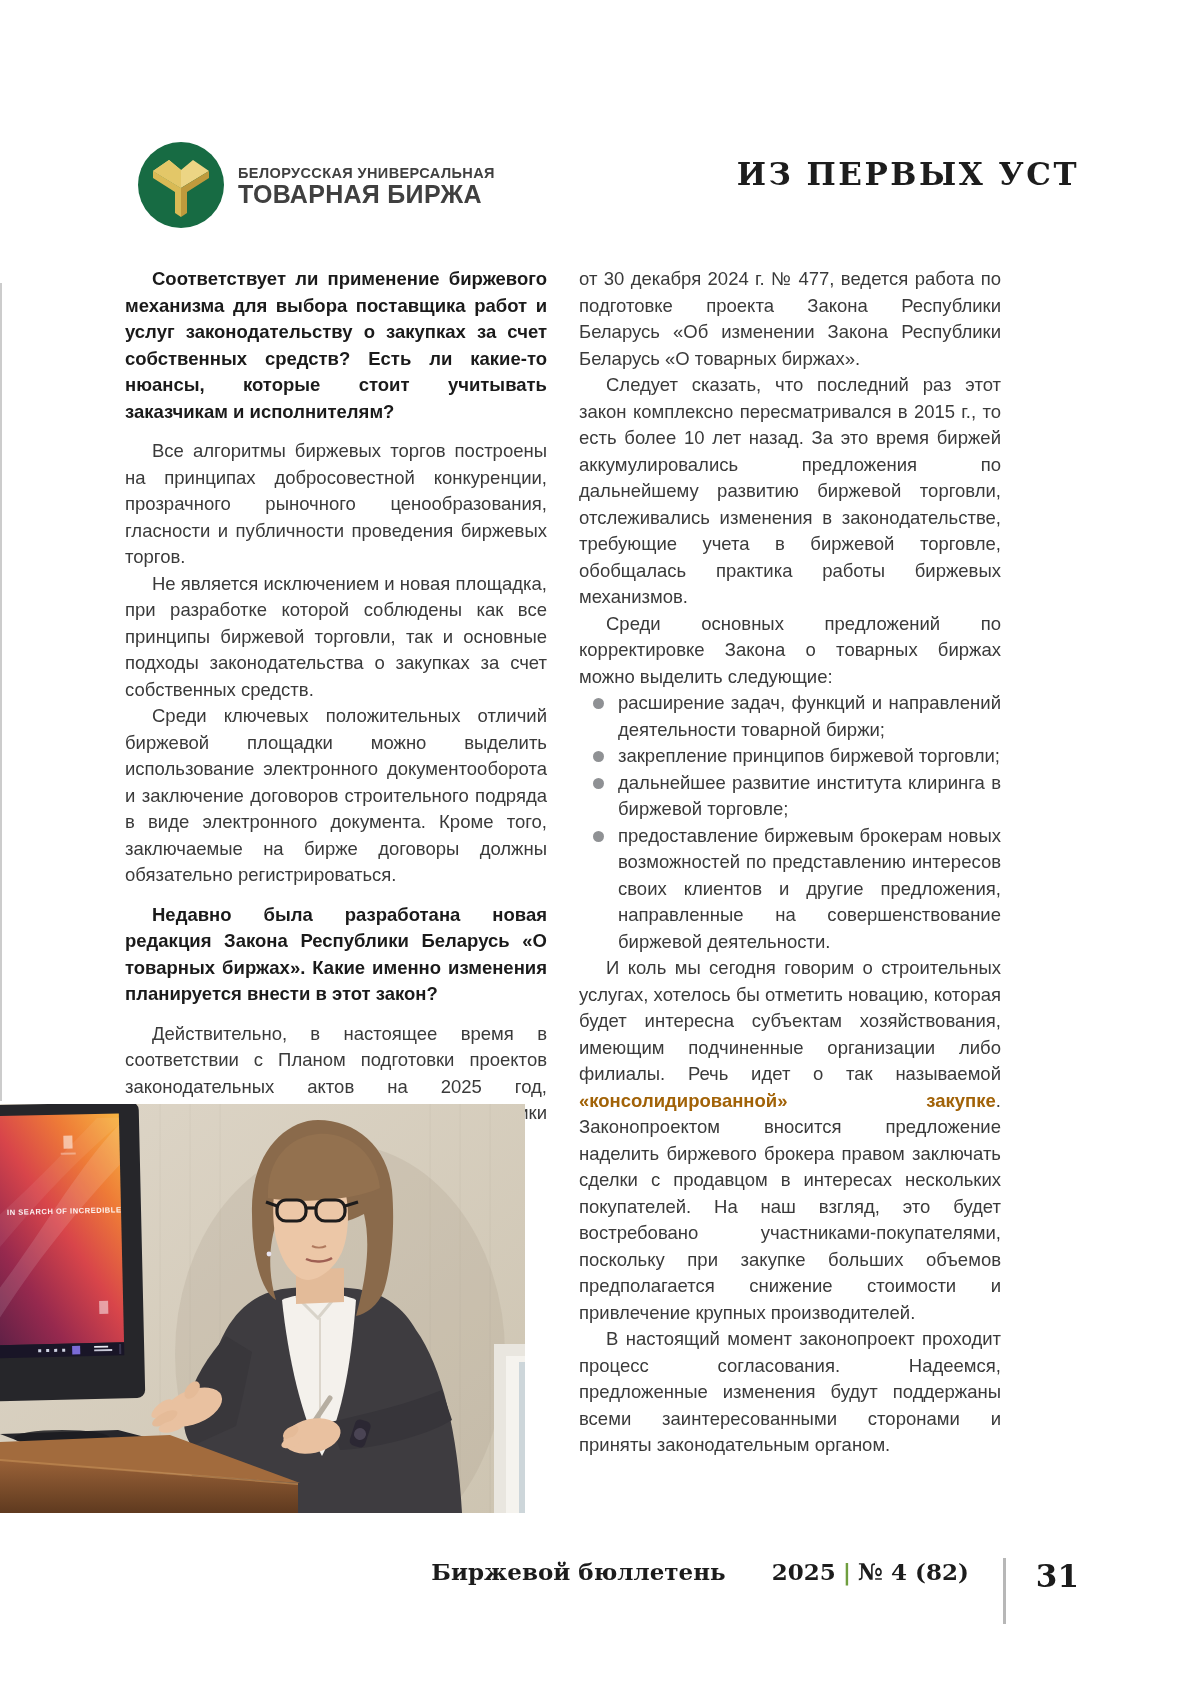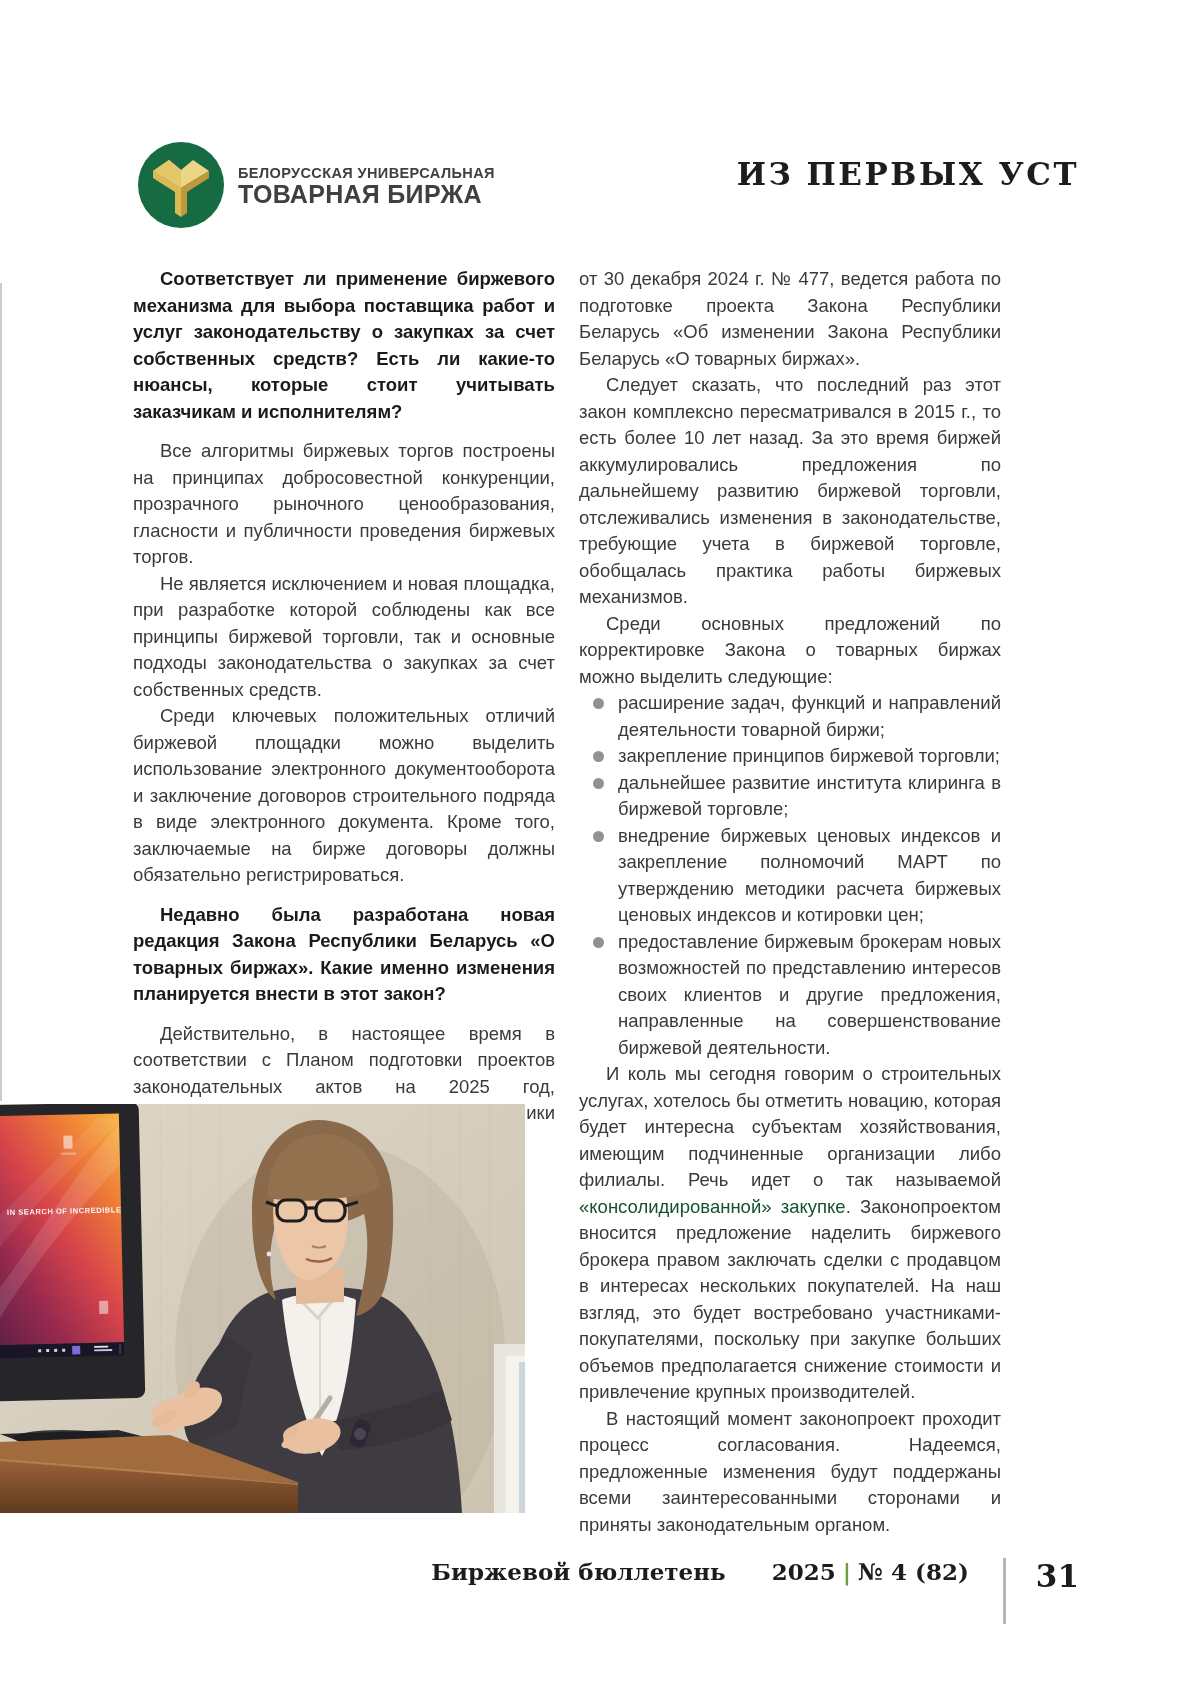--- a/index.html
+++ b/index.html
@@ -20,27 +20,27 @@
   
   .section-header{
     position:absolute;top:156px;right:112px;
     font-family:"DejaVu Serif",serif;font-weight:bold;
     font-size:31px;letter-spacing:2.5px;color:#1d1d1d;white-space:nowrap;text-align:right;
   }
 
   
   .col{position:absolute;top:266px;width:422px;color:#3a3a3a;
        font-size:18.5px;line-height:26.5px;text-align:justify;}
-  .col-left{left:133px;}
+  .col-left{left:125px;}
   .col-right{left:579px;}
   .col p{margin:0;text-indent:27px;}
   .col p.noindent{text-indent:0;}
   .col p.q{font-weight:bold;color:#1a1a1a;margin:13px 0;}
   .col p.q:first-child{margin-top:0;}
-  .inline-bold{font-weight:normal;color:#14532d;}
+  .inline-bold{font-weight:bold;color:#a16207;}
   .col ul{list-style:none;margin:0;padding:0 0 0 24px;}
   .col li{position:relative;padding-left:15px;text-align:justify;}
   .col li::before{
     content:"";position:absolute;left:-10px;top:8px;width:11px;height:11px;
     border-radius:50%;background:#8f9194;
   }
 
   
   .photo{position:absolute;left:0;top:1104px;margin:0;width:525px;height:409px;}
 
@@ -89,21 +89,20 @@
   </section>
 
   <section class="col col-right">
     <p class="noindent">от 30 декабря 2024 г. № 477, ведется работа по подготовке проекта Закона Республики Беларусь «Об изменении Закона Республики Беларусь «О товарных биржах».</p>
     <p>Следует сказать, что последний раз этот закон комплексно пересматривался в 2015 г., то есть более 10 лет назад. За это время биржей аккумулировались предложения по дальнейшему развитию биржевой торговли, отслеживались изменения в законодательстве, требующие учета в биржевой торговле, обобщалась практика работы биржевых механизмов.</p>
     <p>Среди основных предложений по корректировке Закона о товарных биржах можно выделить следующие:</p>
     <ul>
       <li>расширение задач, функций и направлений деятельности товарной биржи;</li>
       <li>закрепление принципов биржевой торговли;</li>
       <li>дальнейшее развитие института клиринга в биржевой торговле;</li>
-      <li>внедрение биржевых ценовых индексов и закрепление полномочий МАРТ по утверждению методики расчета биржевых ценовых индексов и котировки цен;</li>
       <li>предоставление биржевым брокерам новых возможностей по представлению интересов своих клиентов и другие предложения, направленные на совершенствование биржевой деятельности.</li>
     </ul>
     <p><span>И коль мы сегодня говорим о строительных услугах, хотелось бы отметить новацию, которая будет интересна субъектам хозяйствования, имеющим подчиненные организации либо филиалы. Речь идет о так называемой </span><b class="inline-bold">«консолидированной» закупке</b><span>. Законопроектом вносится предложение наделить биржевого брокера правом заключать сделки с продавцом в интересах нескольких покупателей. На наш взгляд, это будет востребовано участниками-покупателями, поскольку при закупке больших объемов предполагается снижение стоимости и привлечение крупных производителей.</span></p>
     <p>В настоящий момент законопроект проходит процесс согласования. Надеемся, предложенные изменения будут поддержаны всеми заинтересованными сторонами и приняты законодательным органом.</p>
   </section>
 
   <figure class="photo">
     <svg width="525" height="409" viewBox="0 0 525 409">
       <defs>
         <linearGradient id="wall" x1="0" y1="0" x2="1" y2="1">

